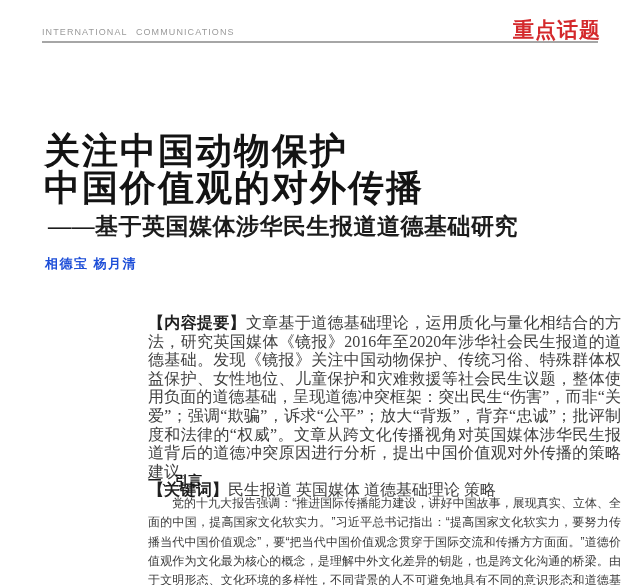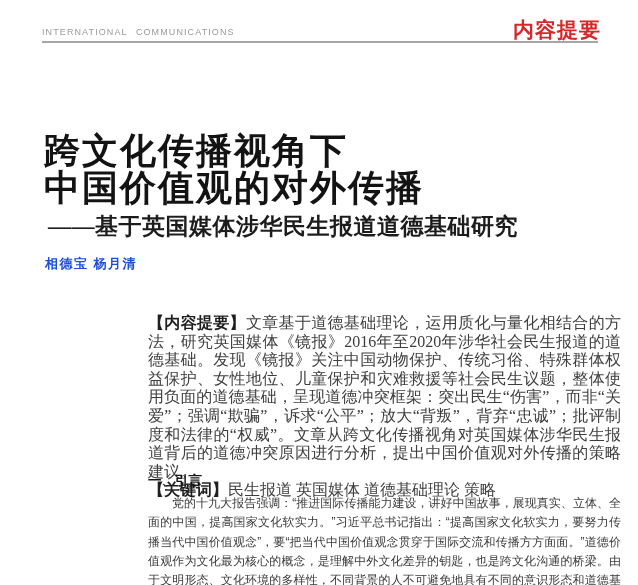--- a/index.html
+++ b/index.html
@@ -88,23 +88,23 @@
     font-family:"Liberation Sans", sans-serif;
   }
 </style>
 </head>
 <body>
 
 <div class="page">
 
   <div class="journal-name">INTERNATIONAL COMMUNICATIONS</div>
   <div class="header-rule"></div>
-  <div class="column-badge">内容提要</div>
+  <div class="column-badge">重点话题</div>
 
-  <h1 class="title-line1">跨文化传播视角下</h1>
+  <h1 class="title-line1">关注中国动物保护</h1>
   <h1 class="title-line2">中国价值观的对外传播</h1>
   <div class="subtitle">——基于英国媒体涉华民生报道道德基础研究</div>
   <div class="authors">相德宝 杨月清</div>
 
   <div class="abstract-block">
     <p class="abstract"><span class="block-label">【内容提要】</span><span>文章基于道德基础理论，运用质化与量化相结合的方法，研究英国媒体《镜报》2016年至2020年涉华社会民生报道的道德基础。发现《镜报》关注中国动物保护、传统习俗、特殊群体权益保护、女性地位、儿童保护和灾难救援等社会民生议题，整体使用负面的道德基础，呈现道德冲突框架：突出民生“伤害”，而非“关爱”；强调“欺骗”，诉求“公平”；放大“背叛”，背弃“忠诚”；批评制度和法律的“权威”。文章从跨文化传播视角对英国媒体涉华民生报道背后的道德冲突原因进行分析，提出中国价值观对外传播的策略建议。</span></p>
     <p class="keywords"><span class="block-label">【关键词】</span><span>民生报道 英国媒体 道德基础理论 策略</span></p>
   </div>
 
   <div class="section-block">

